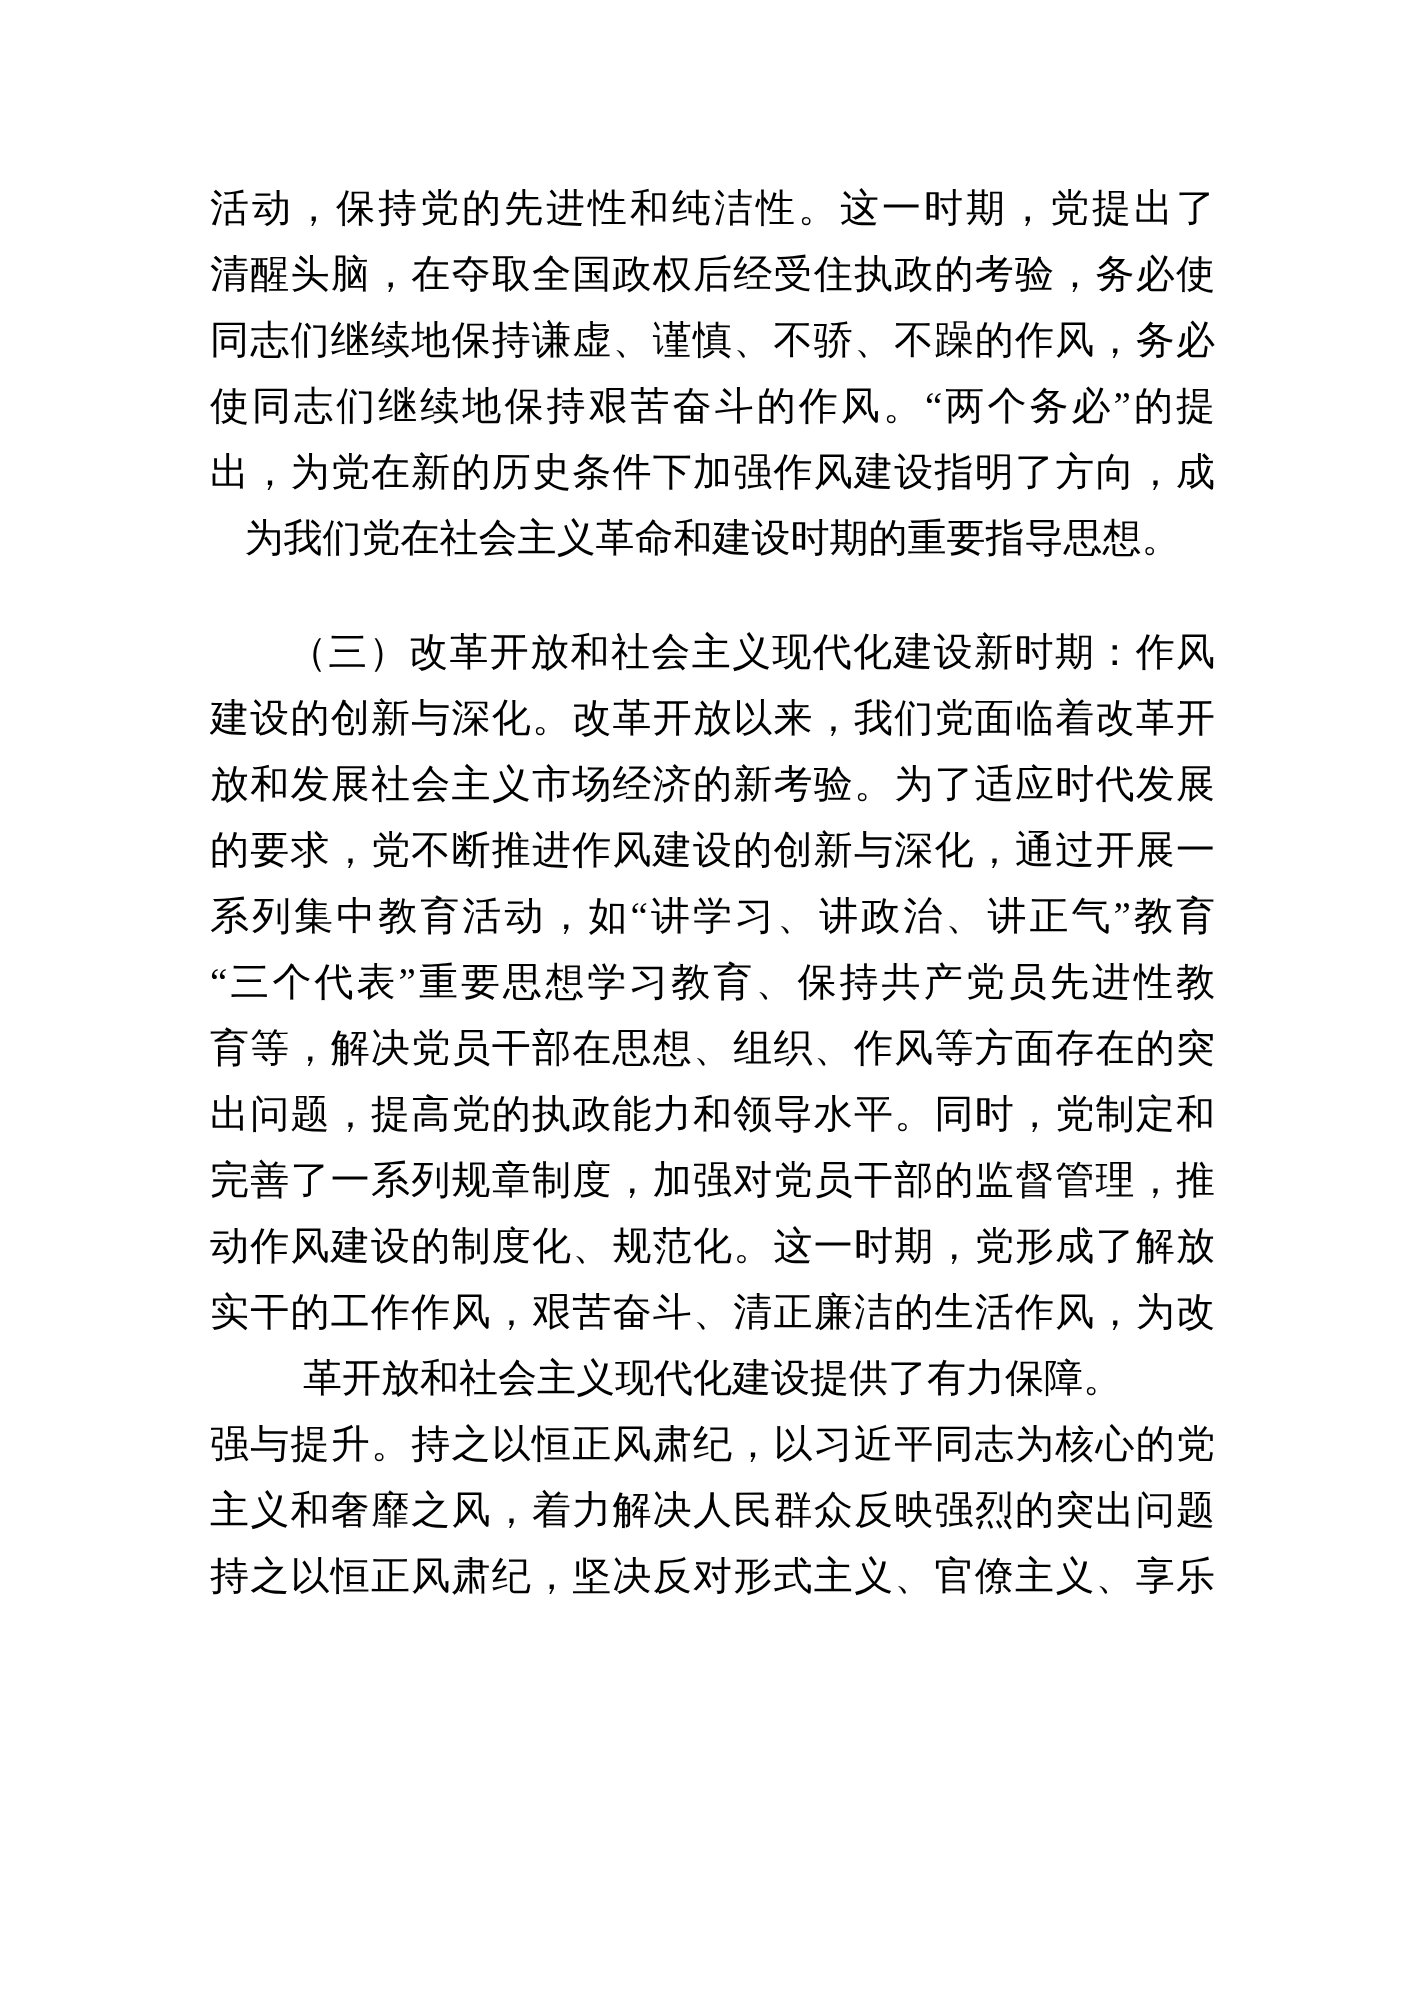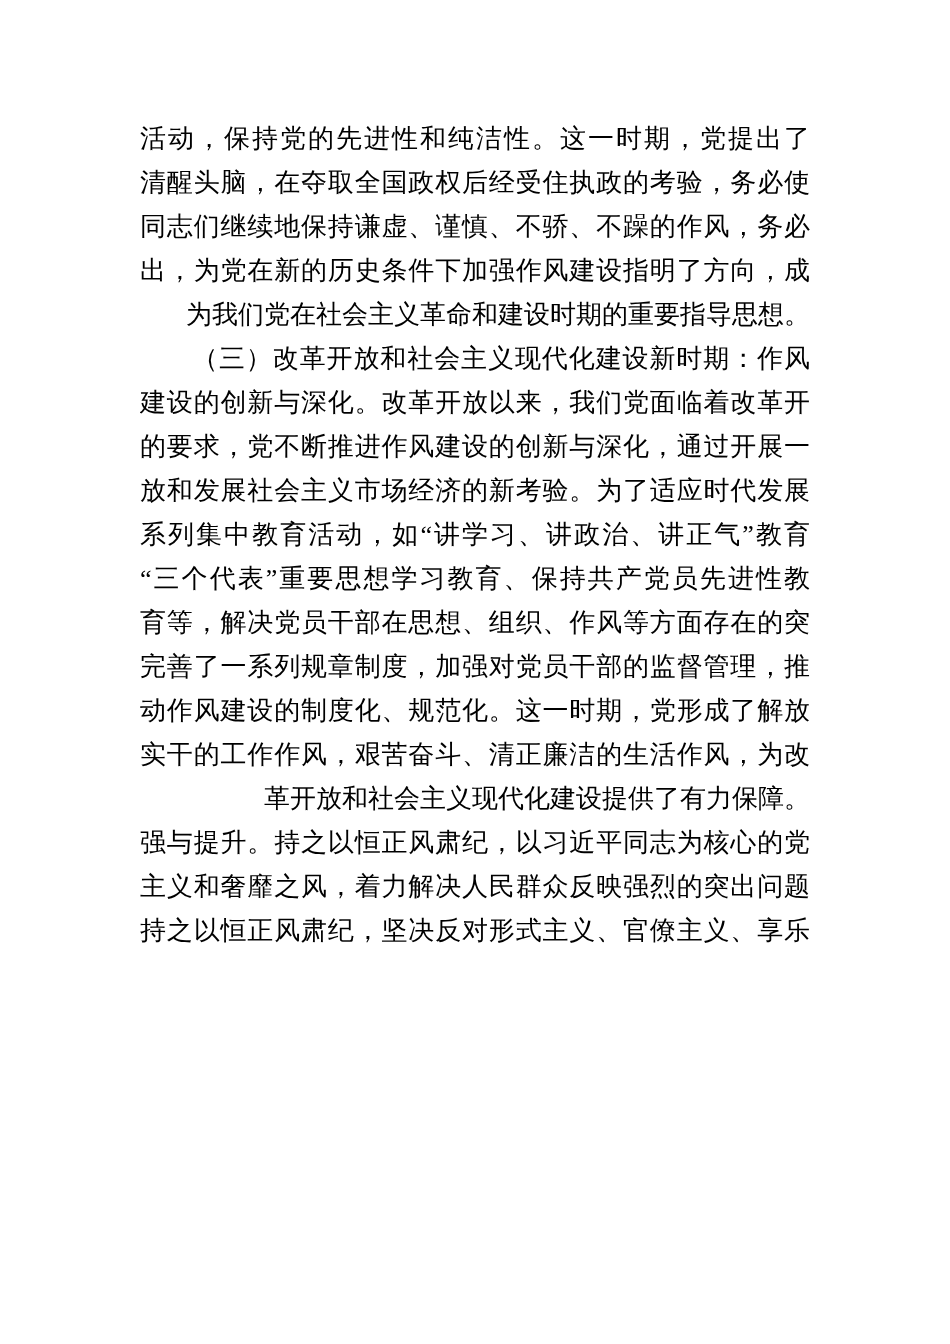--- a/index.html
+++ b/index.html
@@ -25,55 +25,58 @@
   .para {
     margin: 0;
     padding: 0;
   }
   .line {
     font-size: 26px;
     line-height: 44px;
     height: 44px;
     overflow: hidden;
     white-space: normal;
-    text-align: right;
+    text-align: center;
     color: #000000;
   }
   .line.justify {
     text-align: justify;
     text-align-last: justify;
     -moz-text-align-last: justify;
     text-justify: inter-character;
   }
   .line.indent {
     text-indent: 52px;
+    margin-top: 32px;
   }
 </style>
 </head>
 <body>
 
 <div class="page">
   <div class="content">
 
     <div class="para">
       <div class="line justify">活动，保持党的先进性和纯洁性。这一时期，党提出了</div>
       <div class="line justify">清醒头脑，在夺取全国政权后经受住执政的考验，务必使</div>
       <div class="line justify">同志们继续地保持谦虚、谨慎、不骄、不躁的作风，务必</div>
+      <div class="line justify">使同志们继续地保持艰苦奋斗的作风。“两个务必”的提</div>
       <div class="line justify">出，为党在新的历史条件下加强作风建设指明了方向，成</div>
       <div class="line">为我们党在社会主义革命和建设时期的重要指导思想。</div>
     </div>
 
     <div class="para">
       <div class="line justify indent">（三）改革开放和社会主义现代化建设新时期：作风</div>
       <div class="line justify">建设的创新与深化。改革开放以来，我们党面临着改革开</div>
+      <div class="line justify">放和发展社会主义市场经济的新考验。为了适应时代发展</div>
       <div class="line justify">的要求，党不断推进作风建设的创新与深化，通过开展一</div>
-      <div class="line justify">放和发展社会主义市场经济的新考验。为了适应时代发展</div>
       <div class="line justify">系列集中教育活动，如“讲学习、讲政治、讲正气”教育</div>
       <div class="line justify">“三个代表”重要思想学习教育、保持共产党员先进性教</div>
       <div class="line justify">育等，解决党员干部在思想、组织、作风等方面存在的突</div>
+      <div class="line justify">出问题，提高党的执政能力和领导水平。同时，党制定和</div>
       <div class="line justify">完善了一系列规章制度，加强对党员干部的监督管理，推</div>
       <div class="line justify">动作风建设的制度化、规范化。这一时期，党形成了解放</div>
       <div class="line justify">实干的工作作风，艰苦奋斗、清正廉洁的生活作风，为改</div>
       <div class="line">革开放和社会主义现代化建设提供了有力保障。</div>
     </div>
 
     <div class="para">
       <div class="line justify">强与提升。持之以恒正风肃纪，以习近平同志为核心的党中</div>
       <div class="line justify">主义和奢靡之风，着力解决人民群众反映强烈的突出问题</div>
       <div class="line justify">持之以恒正风肃纪，坚决反对形式主义、官僚主义、享乐</div>

